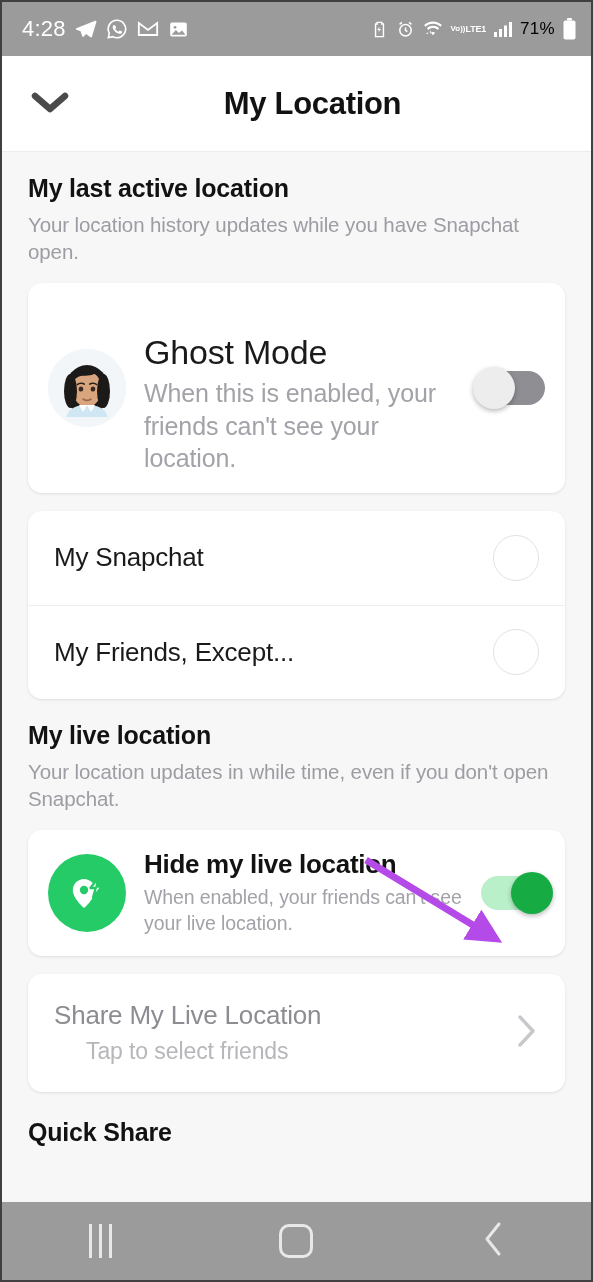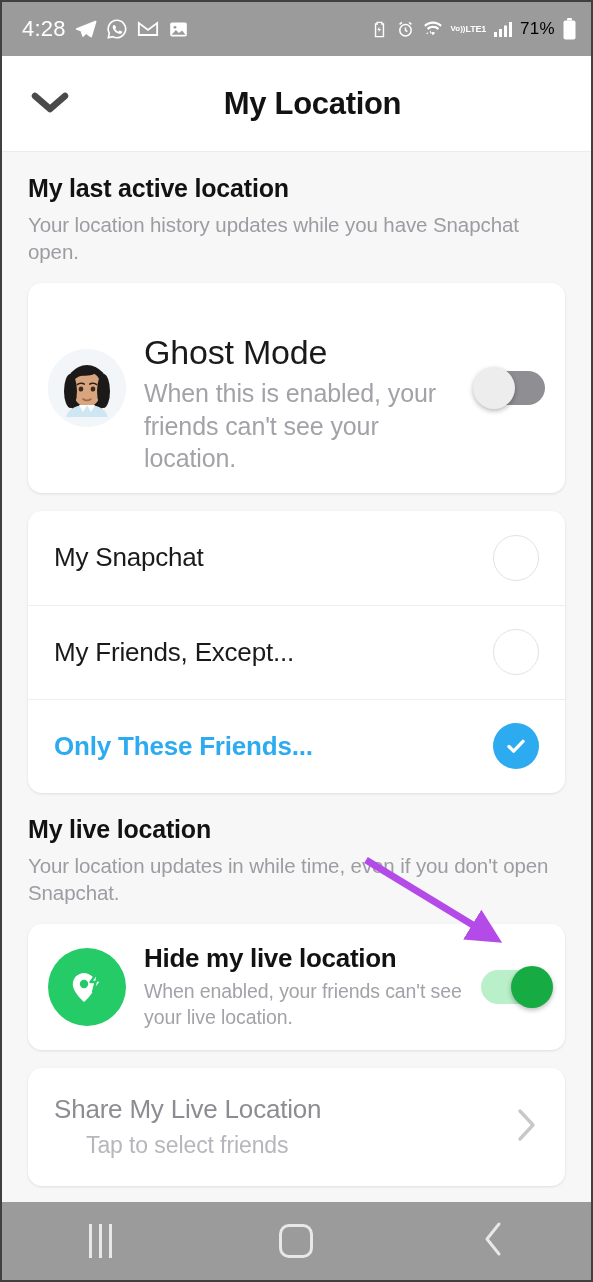--- a/index.html
+++ b/index.html
@@ -278,28 +278,20 @@
 
     <div class="card">
       <div class="radio-row">
         <div class="radio-label">My Snapchat</div>
         <div class="radio-mark"></div>
       </div>
       <div class="radio-row">
         <div class="radio-label">My Friends, Except...</div>
         <div class="radio-mark"></div>
       </div>
-      <div class="radio-row selected">
-        <div class="radio-label">Only These Friends...</div>
-        <div class="radio-mark checked">
-          <svg width="26" height="26" viewBox="0 0 26 26">
-              <path d="M6 13.5l4.6 4.6L20 8.4" fill="none" stroke="#fff" stroke-width="3.4" stroke-linecap="round" stroke-linejoin="round"></path>
-            </svg>
-        </div>
-      </div>
     </div>
 
     <div class="section-title">My live location</div>
     <div class="section-sub">Your location updates in while time, even if you don't open Snapchat.</div>
 
     <div class="card">
       <div class="live-row">
         <div class="live-icon">
           <svg width="48" height="48" viewBox="0 0 48 48">
             <path d="M21 10c-6.2 0-11.2 5-11.2 11.2 0 8 11.2 17.8 11.2 17.8s11.2-9.8 11.2-17.8C32.2 15 27.2 10 21 10z" fill="#ffffff"></path>

